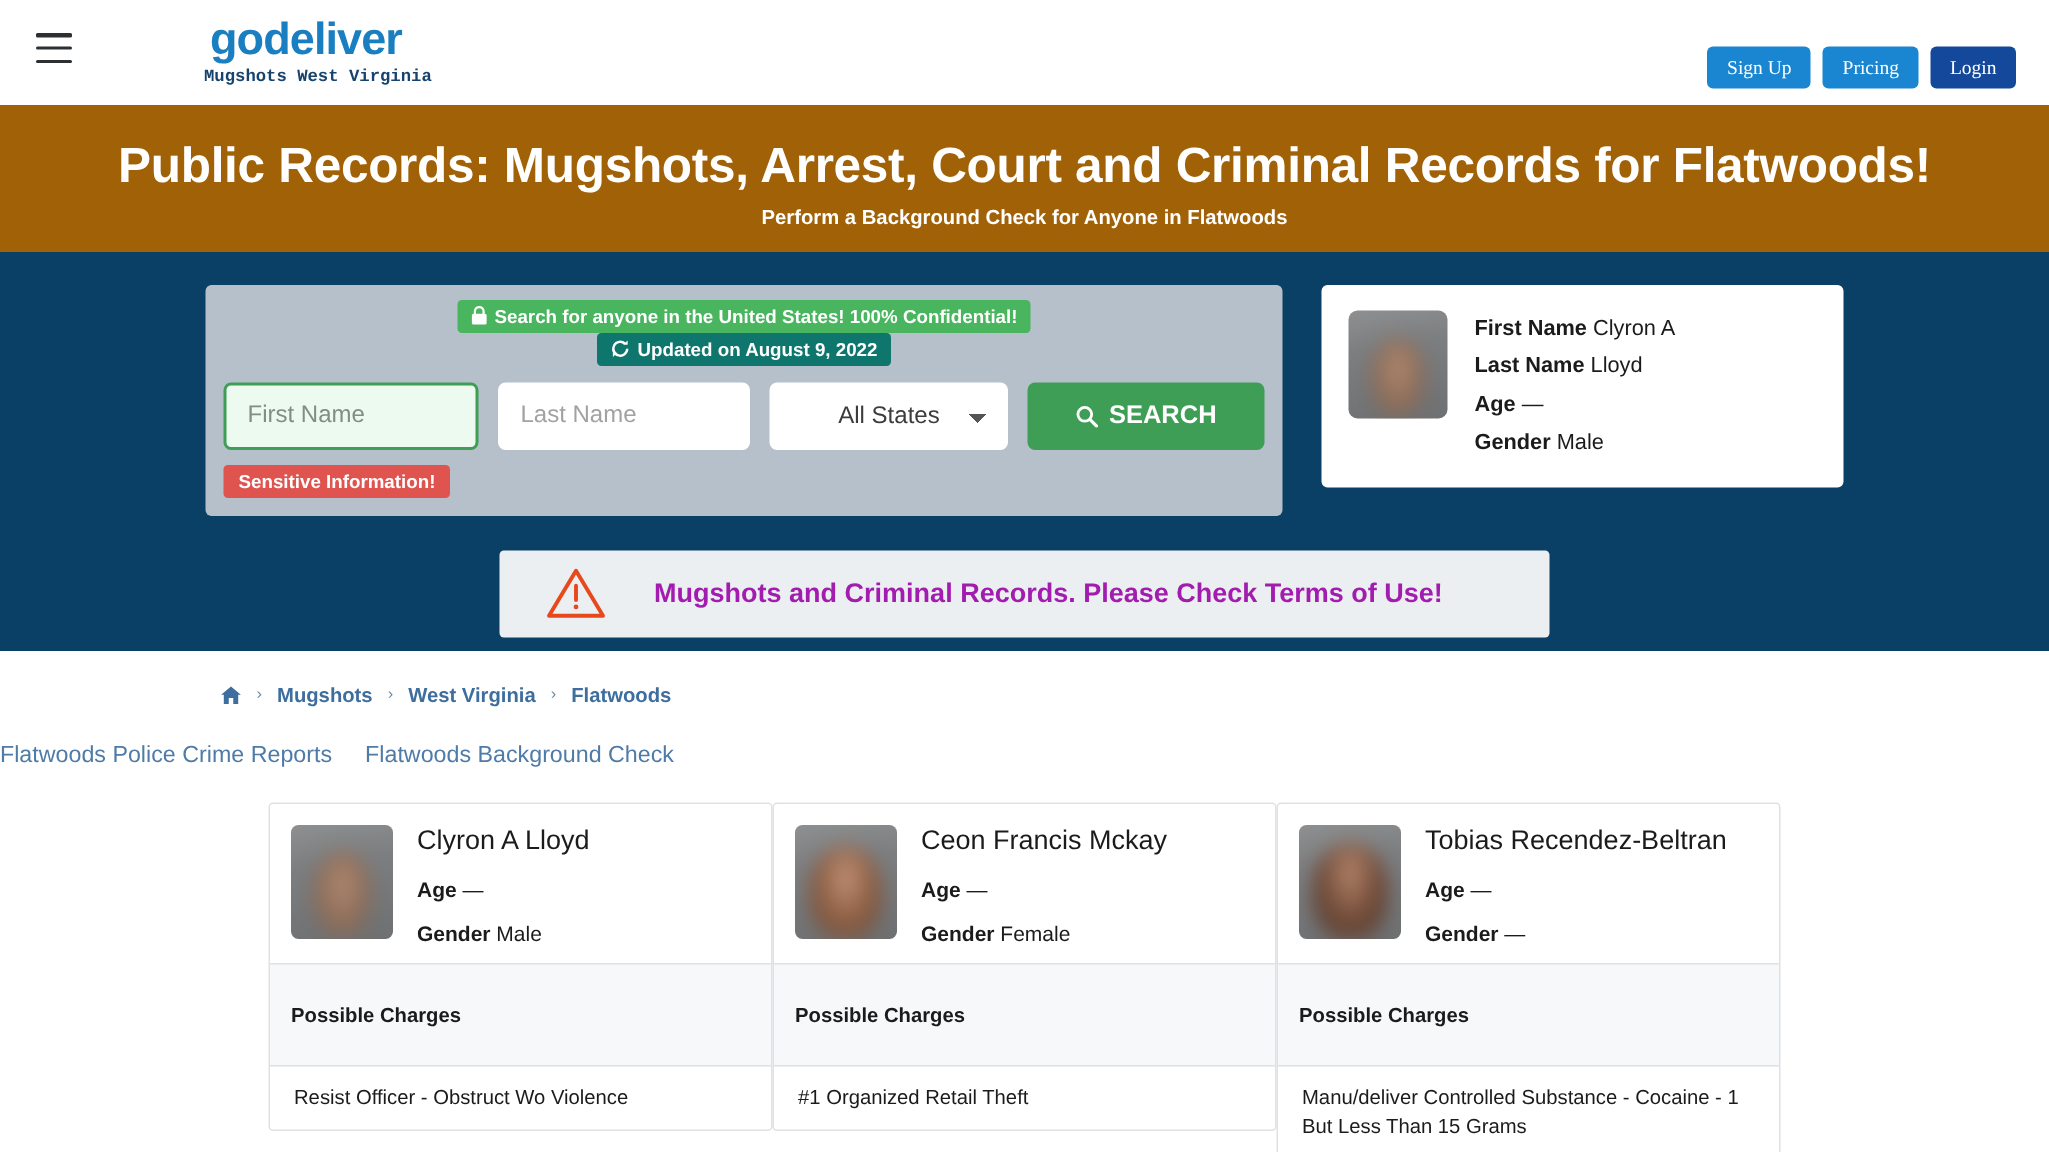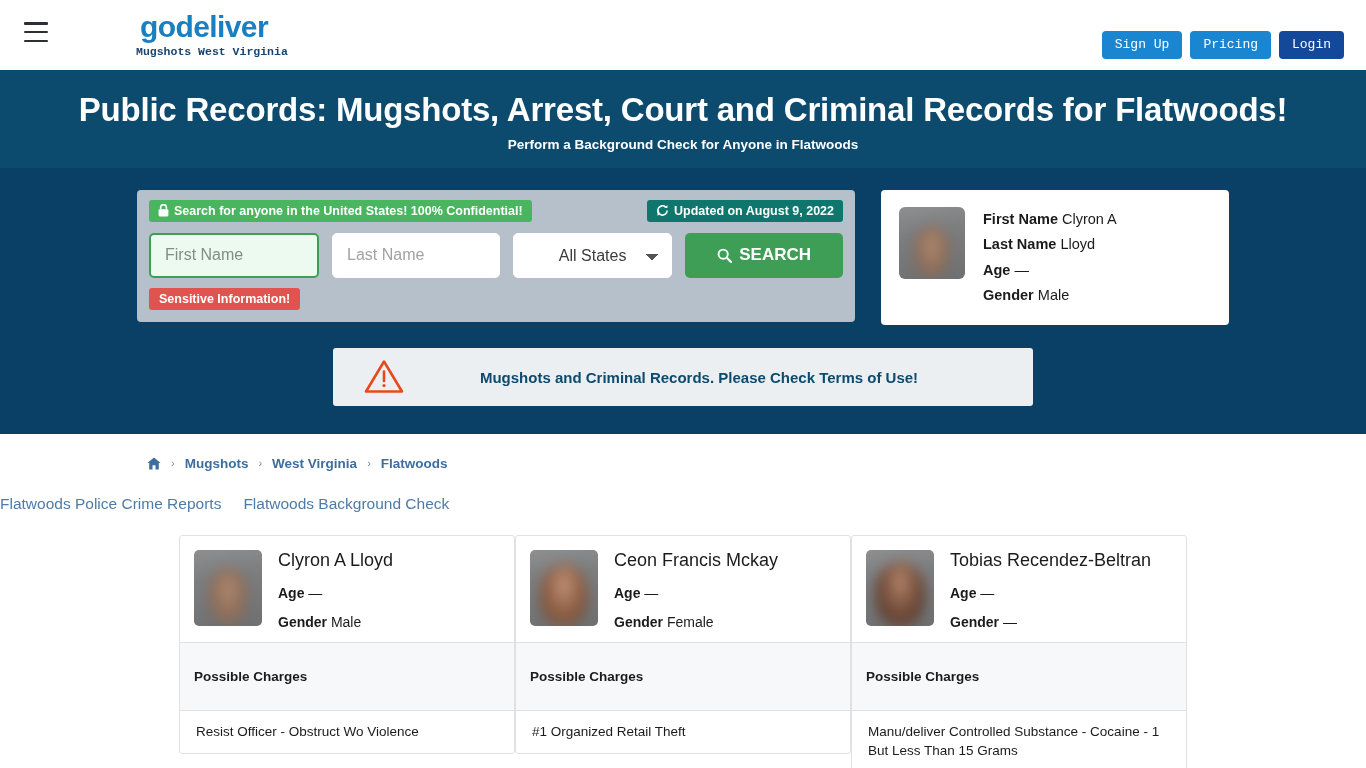--- a/index.html
+++ b/index.html
@@ -30,51 +30,51 @@
     font-size: 11.5px; font-weight: 700; color: #17446e;
     margin-top: 3px; white-space: nowrap; font-family: Liberation Mono, monospace;
   }
 
   .topbar-actions {
     position: absolute; right: 22px; top: 31px;
     display: flex; gap: 8px;
   }
   .btn-top {
     border: none; border-radius: 4px; color: #fff;
-    font-family: Liberation Mono, monospace;
+    font-family: Liberation Serif, serif;
     font-size: 13px; padding: 6px 13px; cursor: pointer; line-height: 1.25;
   }
   .btn-signup  { background: #1a85d0; }
   .btn-pricing { background: #1a85d0; }
   .btn-login   { background: #14489a; }
 
   
   .hero-title-band {
-    background: #0c4a6e; padding: 22px 0 16px; text-align: center;
+    background: #a16207; padding: 22px 0 16px; text-align: center;
   }
   .hero-h1 {
     color: #ffffff; font-size: 33px; font-weight: 700; line-height: 1.12;
     letter-spacing: -0.2px;
   }
   .hero-sub {
     color: #ffffff; font-size: 13.5px; font-weight: 700; margin-top: 8px;
   }
 
   .hero-body { background: #0a4066; padding: 22px 0 0; height: 266px; }
 
   .hero-row {
     display: flex; justify-content: center; align-items: flex-start; gap: 26px;
   }
 
   
   .search-panel {
     width: 718px; background: #b5c0ca; border-radius: 4px;
     padding: 10px 12px 12px;
   }
-  .panel-top { display: flex; justify-content: space-between; align-items: center; }
+  .panel-top { display: flex; justify-content: space-between; align-items: center; flex-direction: column; }
   .badge-green {
     background: #49b55f; color: #fff; font-size: 12.5px; font-weight: 700;
     padding: 4px 9px; border-radius: 3px; display: flex; align-items: center; gap: 5px;
   }
   .badge-gray {
     background: #0f766e; color: #fff; font-size: 12.5px; font-weight: 700;
     padding: 4px 9px; border-radius: 3px; display: flex; align-items: center; gap: 5px;
   }
   .ico { flex: none; display: inline-block; }
 
@@ -132,21 +132,21 @@
   .pf-line { font-size: 14.5px; color: #1b1b1b; line-height: 1.75; }
   .pf-line b { font-weight: 700; }
 
   
   .alert-wrap { display: flex; justify-content: center; margin-top: 23px; }
   .alert {
     width: 700px; height: 58px; background: #eceff1; border-radius: 3px;
     display: flex; align-items: center; padding: 0 30px; gap: 0;
   }
   .alert-text {
-    flex: 1; text-align: center; font-size: 15px; font-weight: 700; color: #0c4a6e;
+    flex: 1; text-align: center; font-size: 18px; font-weight: 700; color: #a21caf;
     margin-left: -10px;
   }
 
   
   .content { background: #fff; padding-top: 22px; }
   .crumbs {
     display: flex; align-items: center; gap: 10px;
     padding-left: 147px; font-size: 13.5px;
   }
   .crumbs a { color: #3d6e9e; text-decoration: none; cursor: pointer; font-weight: bold; }

